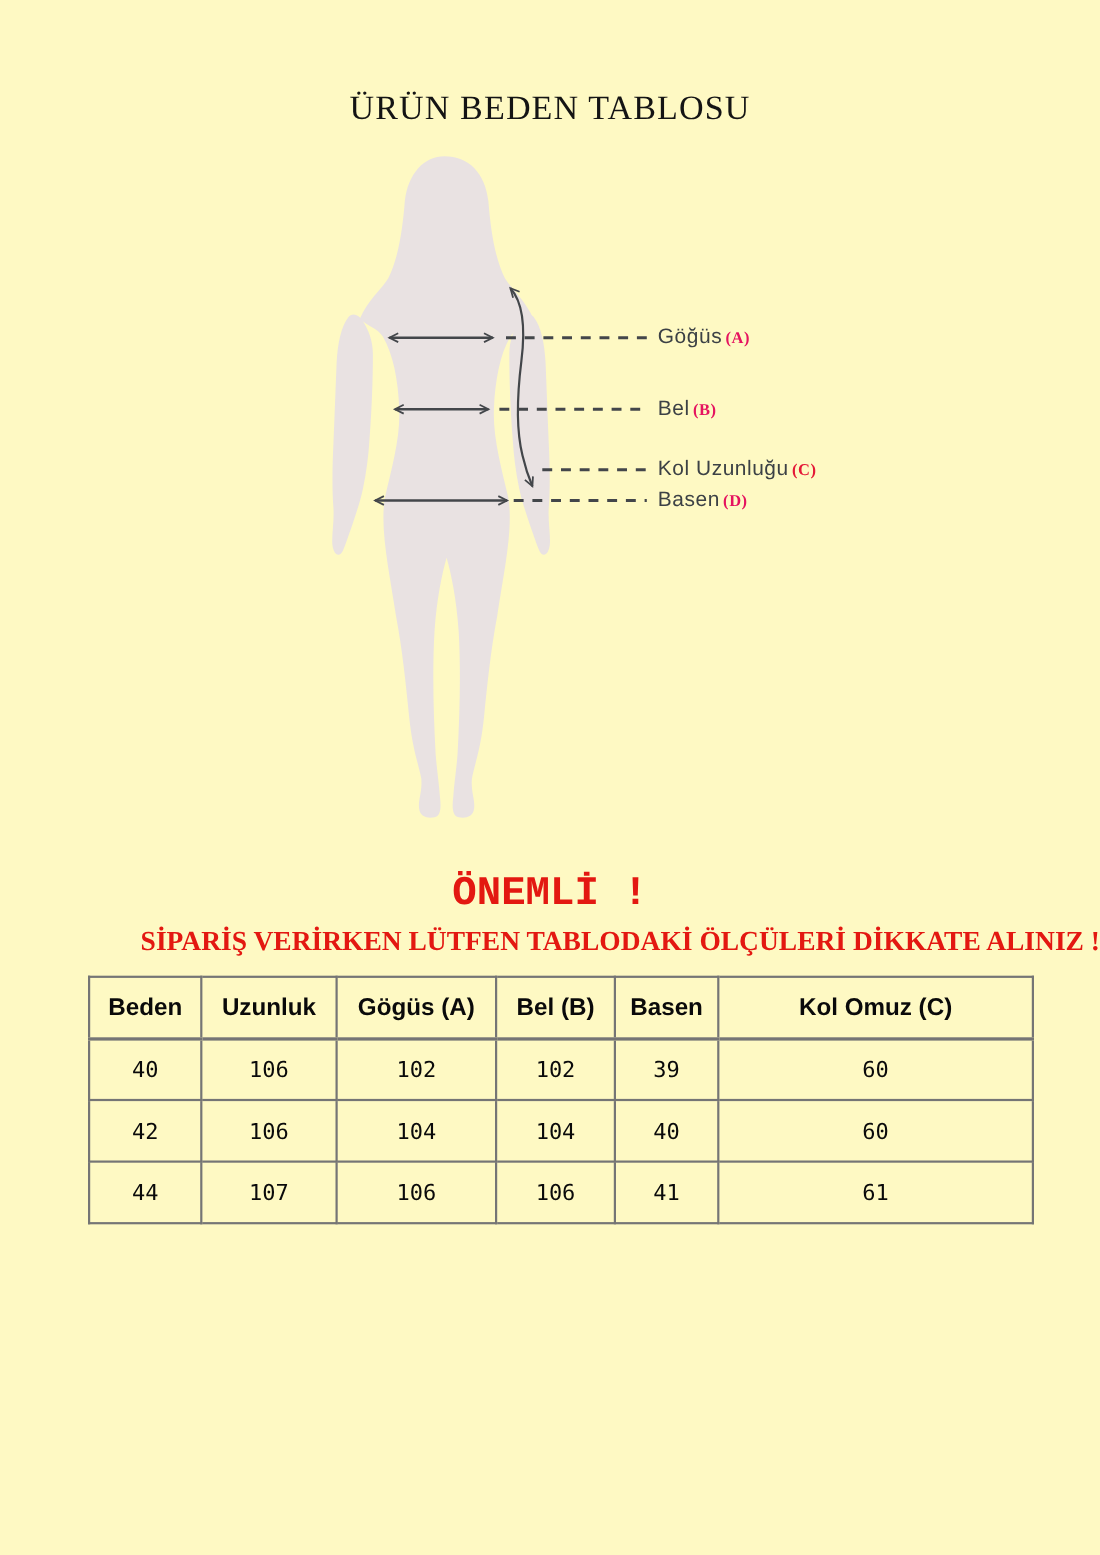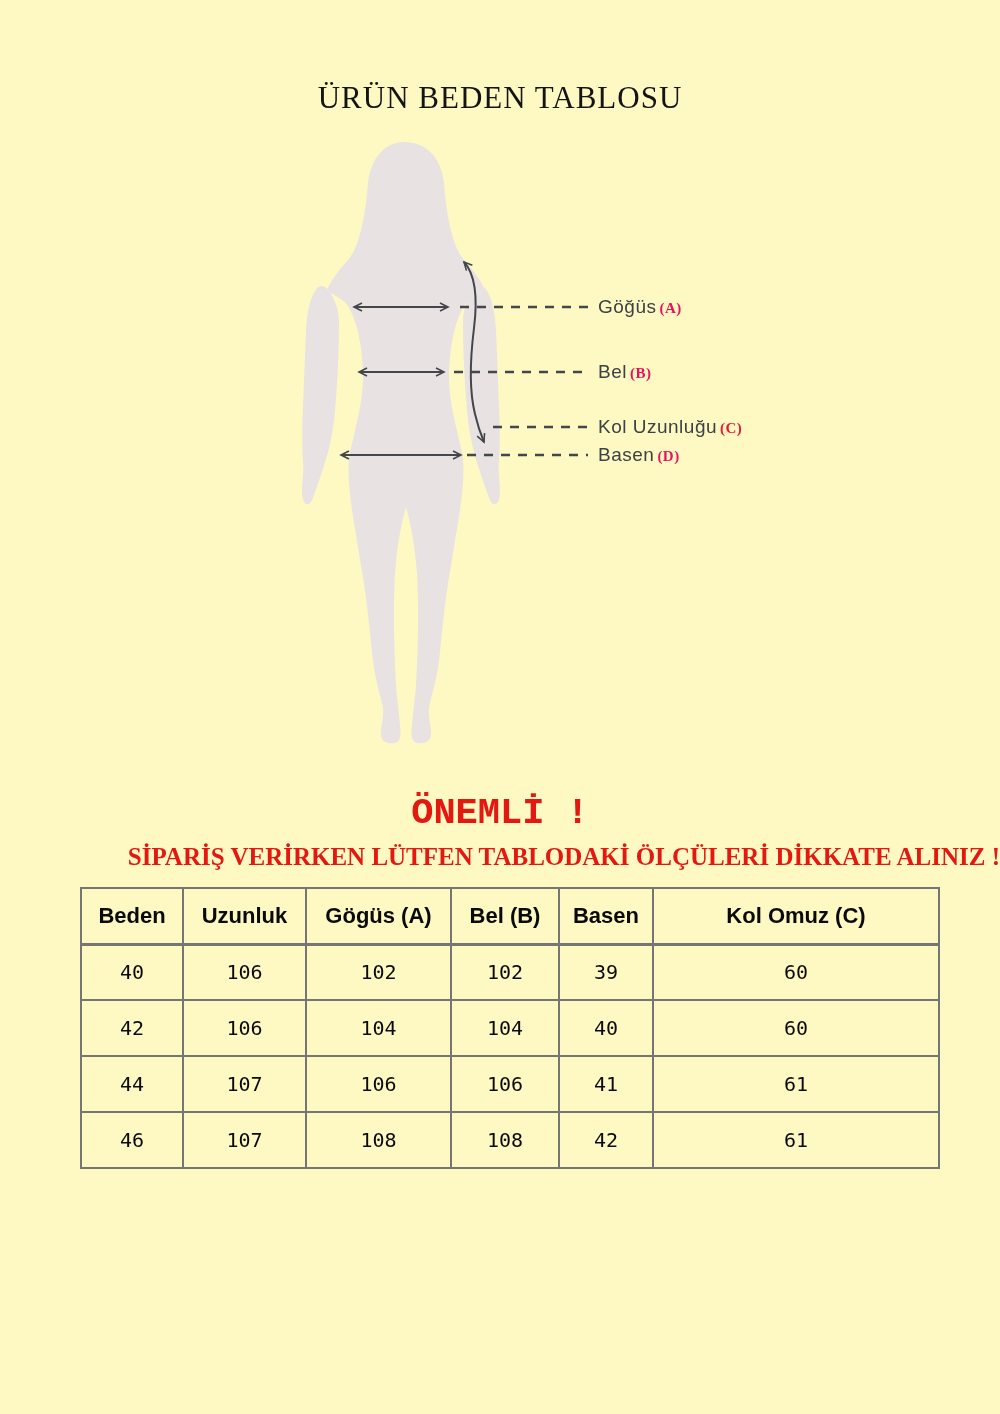--- a/index.html
+++ b/index.html
@@ -235,24 +235,16 @@
         <td>60</td>
       </tr>
       <tr>
         <td>44</td>
         <td>107</td>
         <td>106</td>
         <td>106</td>
         <td>41</td>
         <td>61</td>
       </tr>
-      <tr>
-        <td>46</td>
-        <td>107</td>
-        <td>108</td>
-        <td>108</td>
-        <td>42</td>
-        <td>61</td>
-      </tr>
     </tbody>
   </table>
 
 </div>
 
 </body></html>

